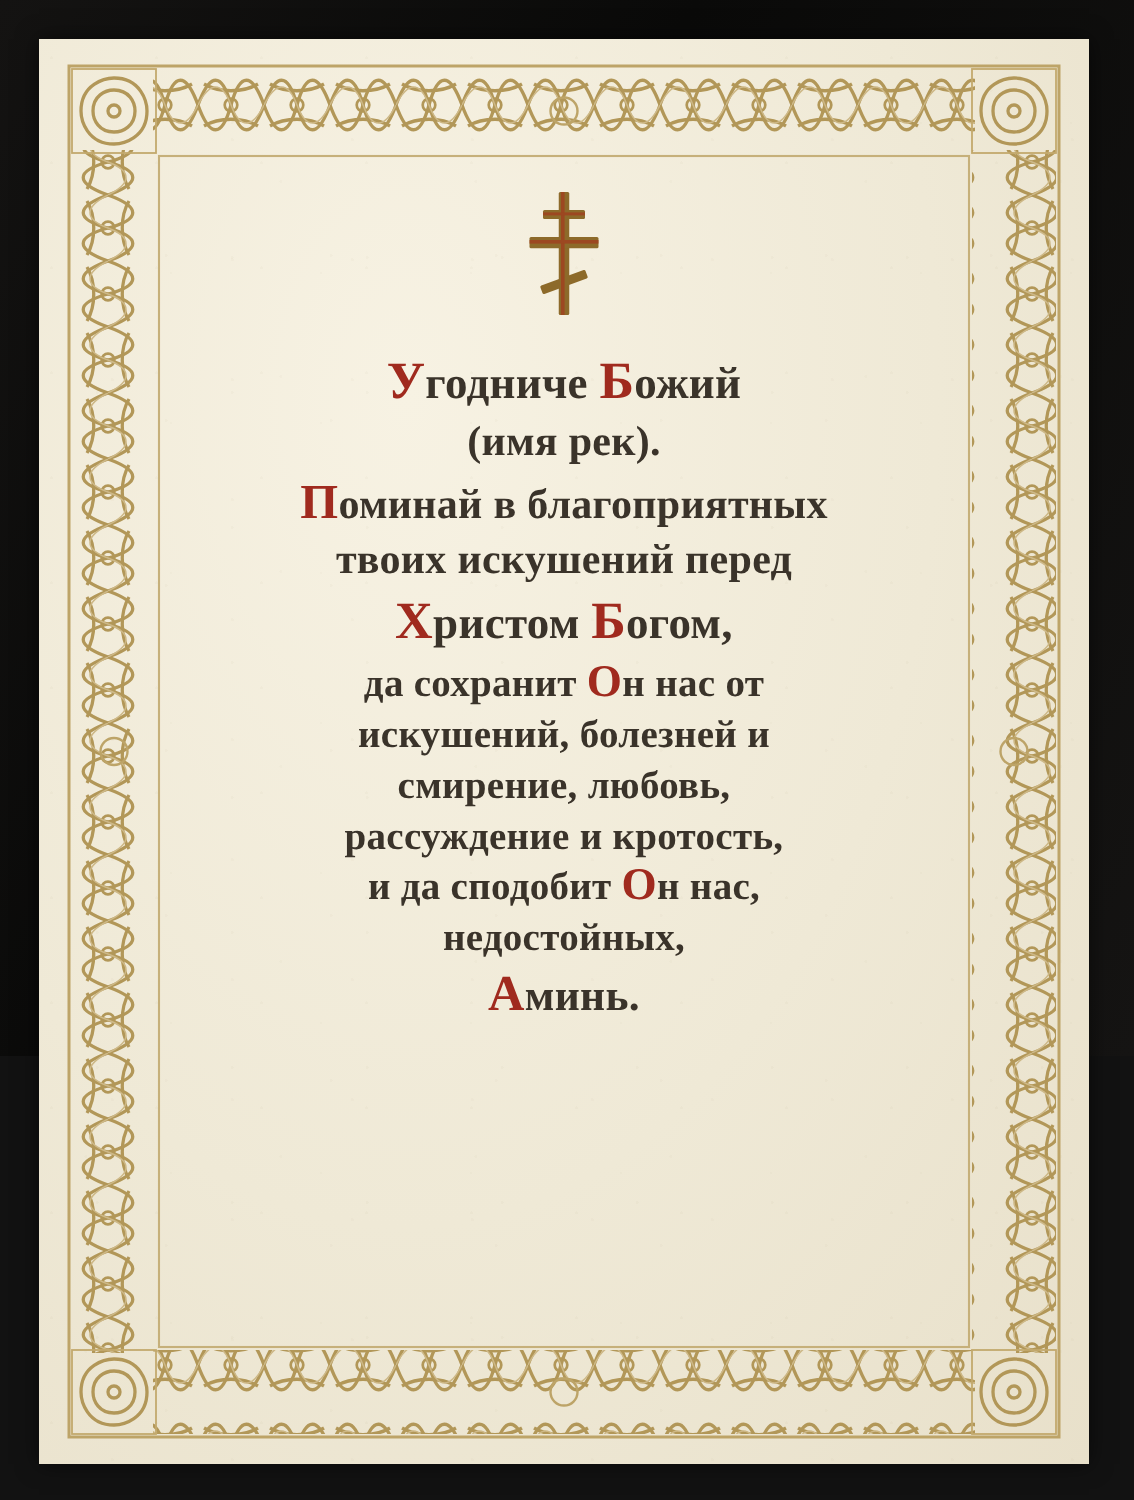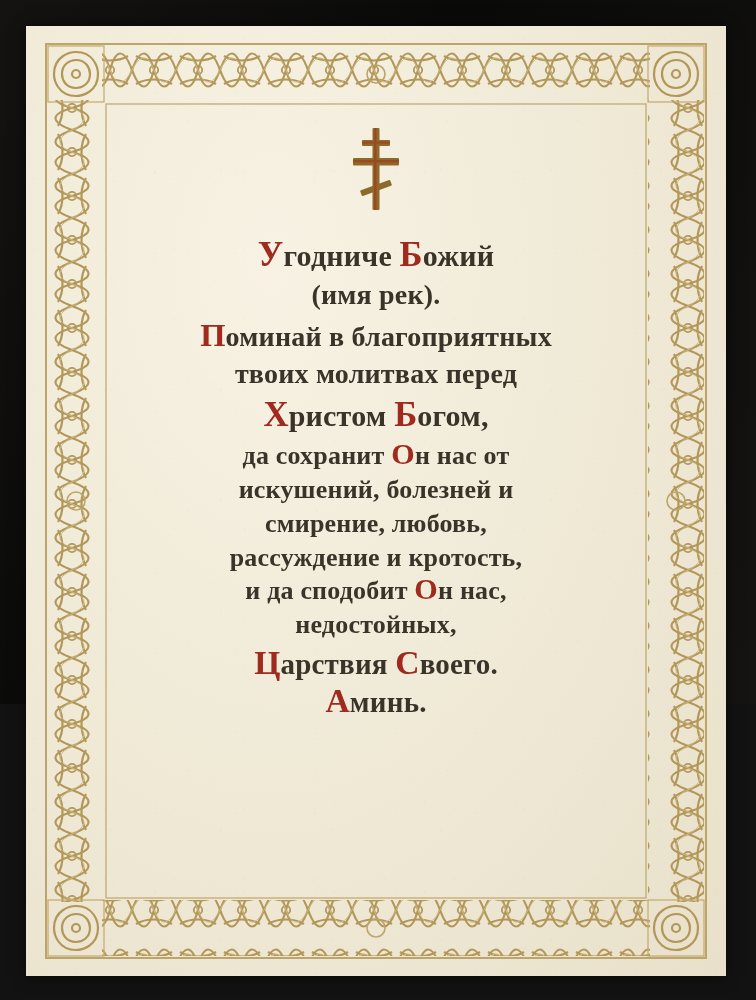--- a/index.html
+++ b/index.html
@@ -224,43 +224,40 @@
         <div class="line l-1">
           <span class="cap">У</span><span class="dark">годниче </span><span class="cap">Б</span><span class="dark">ожий</span>
         </div>
 
         <div class="line l-2 dark">(имя рек).</div>
 
         <div class="line l-3">
           <span class="cap">П</span><span class="dark">оминай в благоприятных</span>
         </div>
 
-        <div class="line l-4 dark">твоих молитвах перед</div>
+        <div class="line l-4 dark">твоих искушений перед</div>
 
         <div class="line l-5">
           <span class="cap">Х</span><span class="dark">ристом </span><span class="cap">Б</span><span class="dark">огом,</span>
         </div>
 
         <div class="line l-6">
           <span class="dark">да сохранит </span><span class="cap">О</span><span class="dark">н нас от</span>
         </div>
 
         <div class="line l-7 dark">искушений, болезней и</div>
         <div class="line l-9 dark">смирение, любовь,</div>
         <div class="line l-10 dark">рассуждение и кротость,</div>
 
         <div class="line l-11">
           <span class="dark">и да сподобит </span><span class="cap">О</span><span class="dark">н нас,</span>
         </div>
 
         <div class="line l-12 dark">недостойных,</div>
 
-        <div class="line l-13">
-          <span class="cap">Ц</span><span class="dark">арствия </span><span class="cap">С</span><span class="dark">воего.</span>
-        </div>
 
         <div class="line l-14">
           <span class="cap">А</span><span class="dark">минь.</span>
         </div>
 
       </div>
     </div>
   </div>
 </div>
 

